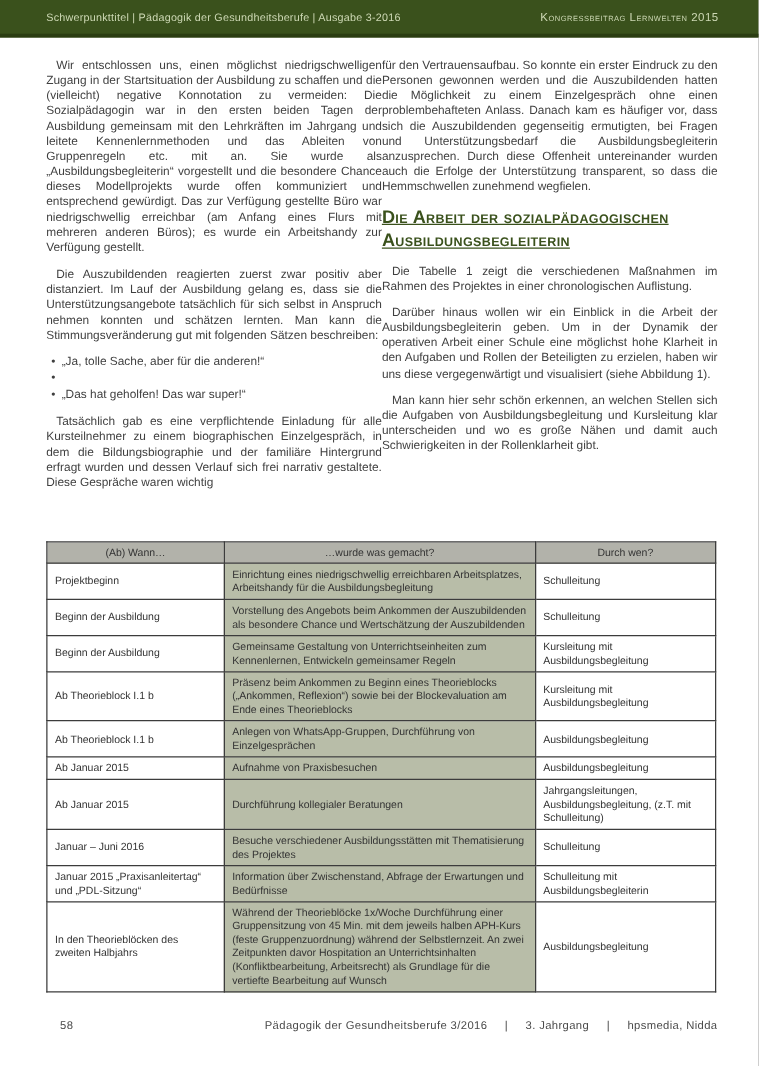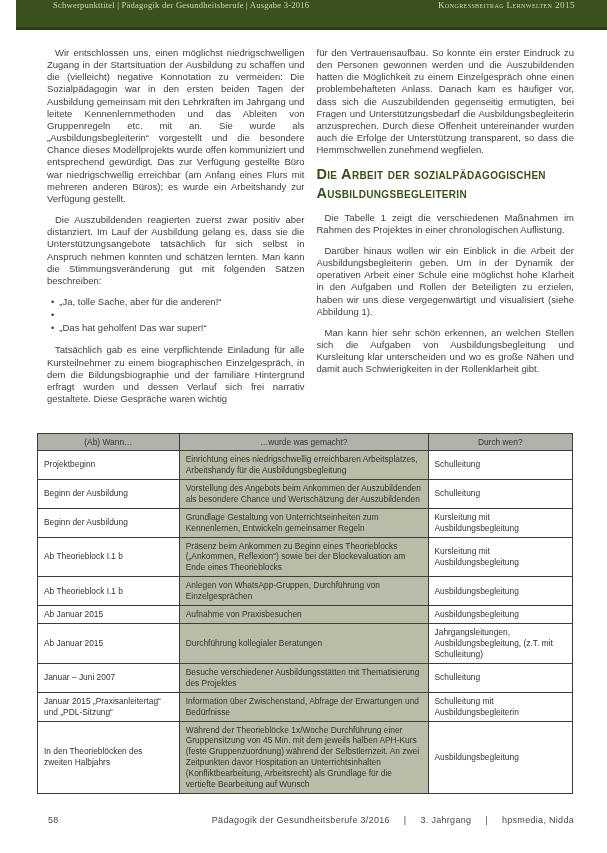--- a/index.html
+++ b/index.html
@@ -7,50 +7,51 @@
     position:relative;
     width:607px;height:853px;
     background:#ffffff;
     font-family:"Liberation Sans","DejaVu Sans",sans-serif;
     color:#3f3f3f;
     overflow:hidden;
     margin:0 auto;
   }
   
   .banner{
-    position:absolute;top:0;left:16px;right:0;height:30px;
+    position:absolute;top:0;left:0;right:0;height:30px;
     background:#3a511c;
     border-bottom:3px solid #2b3d12;
-    display:flex;justify-content:space-between;
-    padding:0 32px 0 37px;box-sizing:border-box;font-family:Liberation Serif, serif;
+    display:flex;align-items:center;justify-content:space-between;
+    padding:0 32px 0 37px;box-sizing:border-box;
   }
   .banner .left{
     font-size:8.6px;color:#cdd8b4;letter-spacing:.2px;
   }
   .banner .right{
     font-size:9.2px;color:#cdd8b4;font-variant:small-caps;letter-spacing:.4px;
   }
   
   .columns{
     position:absolute;top:47px;left:37px;right:33px;
-    display:flex;gap:12px;margin-left:10px;
+    display:flex;
   }
   .col{flex:1 1 0;font-size:9.5px;line-height:1.28;text-align:justify;}
   .col p{margin:0 0 9px 0;text-indent:8px;}
   .col p.noindent{text-indent:0;}
   .bullets{margin:2px 0 10px 4px;padding:0;}
   .bullet{display:flex;gap:5px;margin:0 0 1px 0;text-align:left;}
   .bullet .glyph{flex:0 0 auto;}
   .section-heading{
     font-variant:small-caps;
     color:#3a511c;
     font-size:14.5px;line-height:1.25;
     letter-spacing:.3px;
     margin:6px 0 10px 0;
     text-align:left;
+    text-decoration:underline;
   }
   
   .table-wrap{
     position:absolute;top:433px;left:37px;right:34px;
   }
   table.measures{
     width:100%;border-collapse:collapse;table-layout:fixed;
     font-size:8.4px;line-height:1.3;color:#333;
   }
   table.measures col.c1{width:26.5%;}
@@ -143,21 +144,21 @@
           <td class="what">Einrichtung eines niedrigschwellig erreichbaren Arbeitsplatzes, Arbeitshandy für die Ausbildungsbegleitung</td>
           <td>Schulleitung</td>
         </tr>
         <tr>
           <td>Beginn der Ausbildung</td>
           <td class="what">Vorstellung des Angebots beim Ankommen der Auszubildenden als besondere Chance und Wertschätzung der Auszubildenden</td>
           <td>Schulleitung</td>
         </tr>
         <tr>
           <td>Beginn der Ausbildung</td>
-          <td class="what">Grundlage Gestaltung von Unterrichtseinheiten zum Kennenlernen, Entwickeln gemeinsamer Regeln</td>
+          <td class="what">Gemeinsame Gestaltung von Unterrichtseinheiten zum Kennenlernen, Entwickeln gemeinsamer Regeln</td>
           <td>Kursleitung mit Ausbildungsbegleitung</td>
         </tr>
         <tr>
           <td>Ab Theorieblock I.1 b</td>
           <td class="what">Präsenz beim Ankommen zu Beginn eines Theorieblocks („Ankommen, Reflexion“) sowie bei der Blockevaluation am Ende eines Theorieblocks</td>
           <td>Kursleitung mit Ausbildungsbegleitung</td>
         </tr>
         <tr>
           <td>Ab Theorieblock I.1 b</td>
           <td class="what">Anlegen von WhatsApp-Gruppen, Durchführung von Einzelgesprächen</td>
@@ -167,21 +168,21 @@
           <td>Ab Januar 2015</td>
           <td class="what">Aufnahme von Praxisbesuchen</td>
           <td>Ausbildungsbegleitung</td>
         </tr>
         <tr>
           <td>Ab Januar 2015</td>
           <td class="what">Durchführung kollegialer Beratungen</td>
           <td>Jahrgangsleitungen, Ausbildungsbegleitung, (z.T. mit Schulleitung)</td>
         </tr>
         <tr>
-          <td>Januar – Juni 2007</td>
+          <td>Januar – Juni 2016</td>
           <td class="what">Besuche verschiedener Ausbildungsstätten mit Thematisierung des Projektes</td>
           <td>Schulleitung</td>
         </tr>
         <tr>
           <td>Januar 2015 „Praxisanleitertag“ und „PDL-Sitzung“</td>
           <td class="what">Information über Zwischenstand, Abfrage der Erwartungen und Bedürfnisse</td>
           <td>Schulleitung mit Ausbildungsbegleiterin</td>
         </tr>
         <tr>
           <td>In den Theorieblöcken des zweiten Halbjahrs</td>

